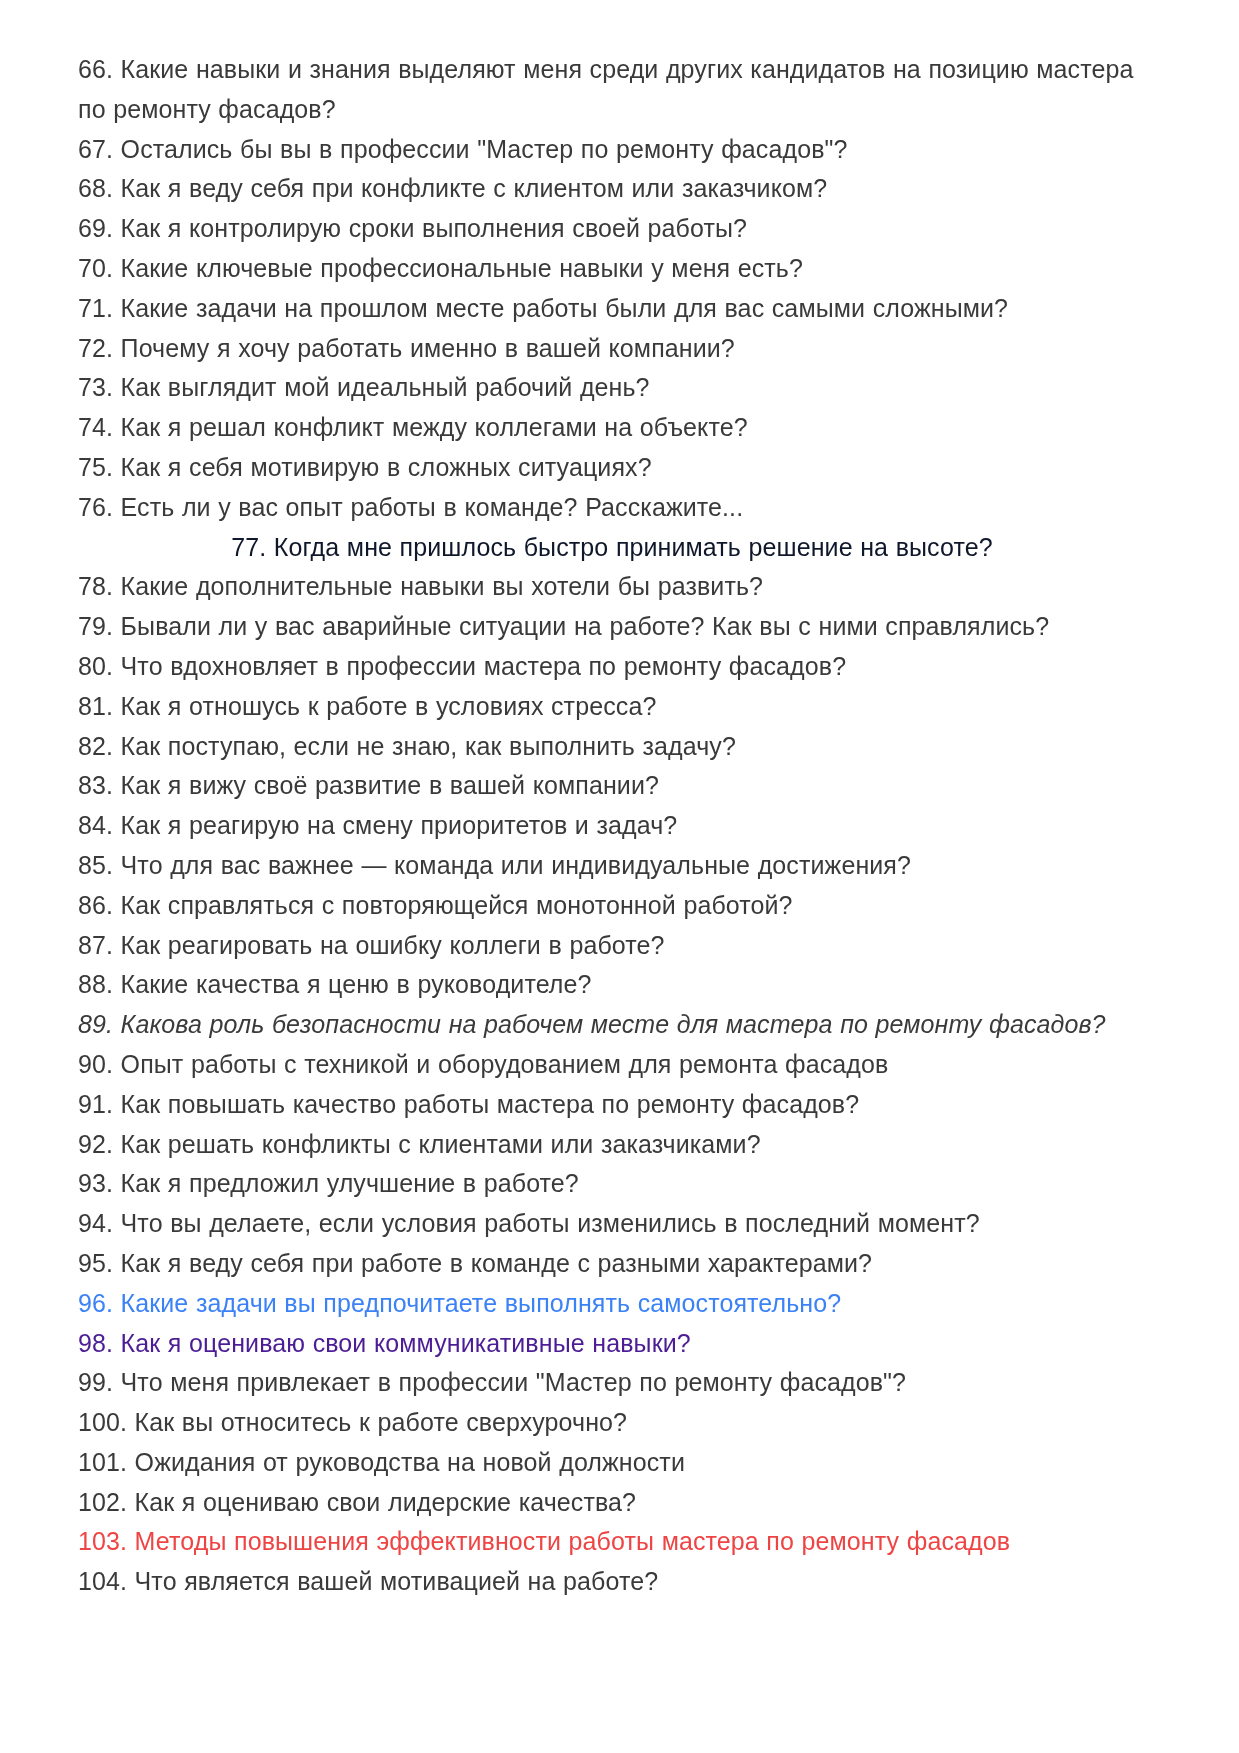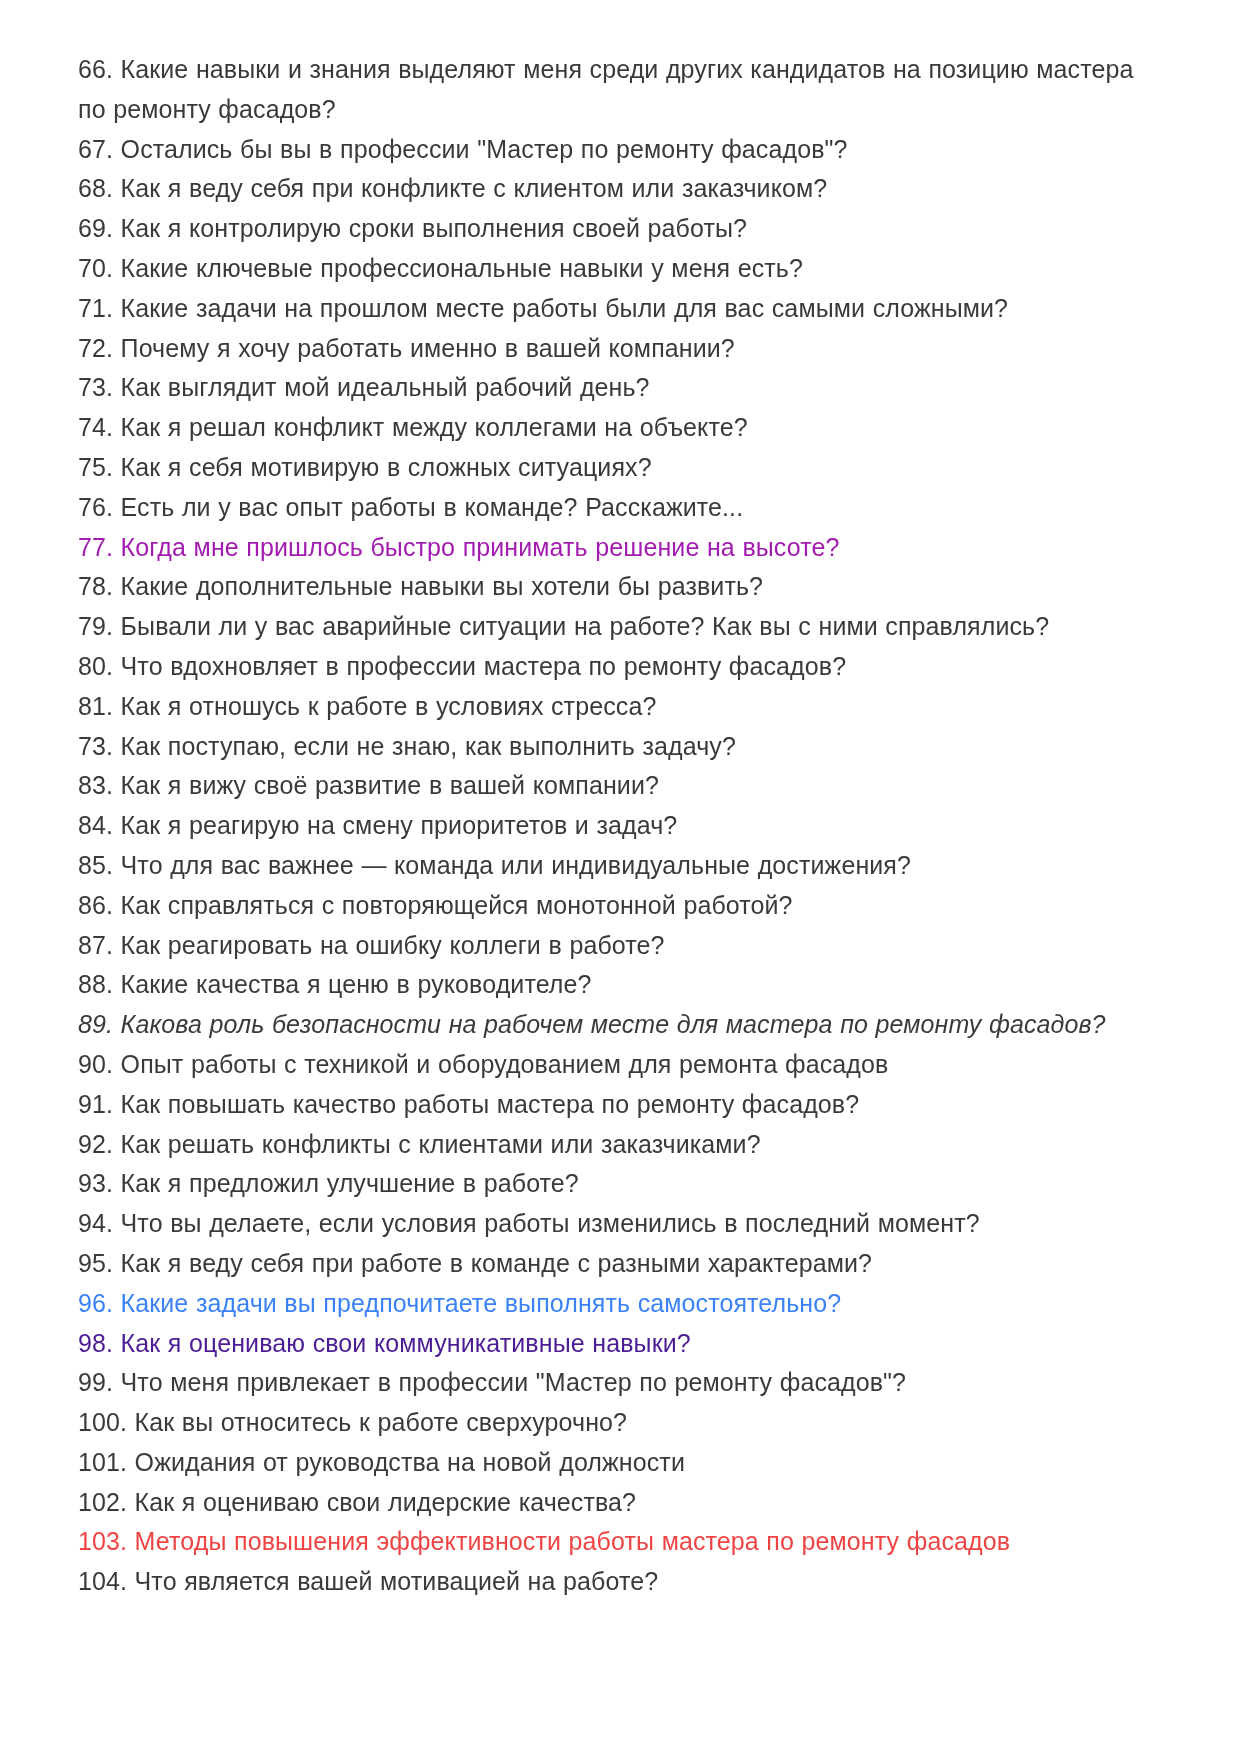--- a/index.html
+++ b/index.html
@@ -42,26 +42,26 @@
       <div class="question" style="color: rgb(58, 58, 58);">67. Остались бы вы в профессии "Мастер по ремонту фасадов"?</div>
       <div class="question" style="color: rgb(58, 58, 58);">68. Как я веду себя при конфликте с клиентом или заказчиком?</div>
       <div class="question" style="color: rgb(58, 58, 58);">69. Как я контролирую сроки выполнения своей работы?</div>
       <div class="question" style="color: rgb(58, 58, 58);">70. Какие ключевые профессиональные навыки у меня есть?</div>
       <div class="question" style="color: rgb(58, 58, 58);">71. Какие задачи на прошлом месте работы были для вас самыми сложными?</div>
       <div class="question" style="color: rgb(58, 58, 58);">72. Почему я хочу работать именно в вашей компании?</div>
       <div class="question" style="color: rgb(58, 58, 58);">73. Как выглядит мой идеальный рабочий день?</div>
       <div class="question" style="color: rgb(58, 58, 58);">74. Как я решал конфликт между коллегами на объекте?</div>
       <div class="question" style="color: rgb(58, 58, 58);">75. Как я себя мотивирую в сложных ситуациях?</div>
       <div class="question" style="color: rgb(58, 58, 58);">76. Есть ли у вас опыт работы в команде? Расскажите...</div>
-      <div class="question" style="color: #a21caf;">77. Когда мне пришлось быстро принимать решение на высоте?</div>
+      <div class="question" style="color: #0f172a; text-align: center;">77. Когда мне пришлось быстро принимать решение на высоте?</div>
       <div class="question" style="color: rgb(58, 58, 58);">78. Какие дополнительные навыки вы хотели бы развить?</div>
       <div class="question" style="color: rgb(58, 58, 58);">79. Бывали ли у вас аварийные ситуации на работе? Как вы с ними справлялись?</div>
       <div class="question" style="color: rgb(58, 58, 58);">80. Что вдохновляет в профессии мастера по ремонту фасадов?</div>
       <div class="question" style="color: rgb(58, 58, 58);">81. Как я отношусь к работе в условиях стресса?</div>
-      <div class="question" style="color: rgb(58, 58, 58);">73. Как поступаю, если не знаю, как выполнить задачу?</div>
+      <div class="question" style="color: rgb(58, 58, 58);">82. Как поступаю, если не знаю, как выполнить задачу?</div>
       <div class="question" style="color: rgb(58, 58, 58);">83. Как я вижу своё развитие в вашей компании?</div>
       <div class="question" style="color: rgb(58, 58, 58);">84. Как я реагирую на смену приоритетов и задач?</div>
       <div class="question" style="color: rgb(58, 58, 58);">85. Что для вас важнее — команда или индивидуальные достижения?</div>
       <div class="question" style="color: rgb(58, 58, 58);">86. Как справляться с повторяющейся монотонной работой?</div>
       <div class="question" style="color: rgb(58, 58, 58);">87. Как реагировать на ошибку коллеги в работе?</div>
       <div class="question" style="color: rgb(58, 58, 58);">88. Какие качества я ценю в руководителе?</div>
       <div class="question" style="color: rgb(58, 58, 58); font-style: italic;">89. Какова роль безопасности на рабочем месте для мастера по ремонту фасадов?</div>
       <div class="question" style="color: rgb(58, 58, 58);">90. Опыт работы с техникой и оборудованием для ремонта фасадов</div>
       <div class="question" style="color: rgb(58, 58, 58);">91. Как повышать качество работы мастера по ремонту фасадов?</div>
       <div class="question" style="color: rgb(58, 58, 58);">92. Как решать конфликты с клиентами или заказчиками?</div>

